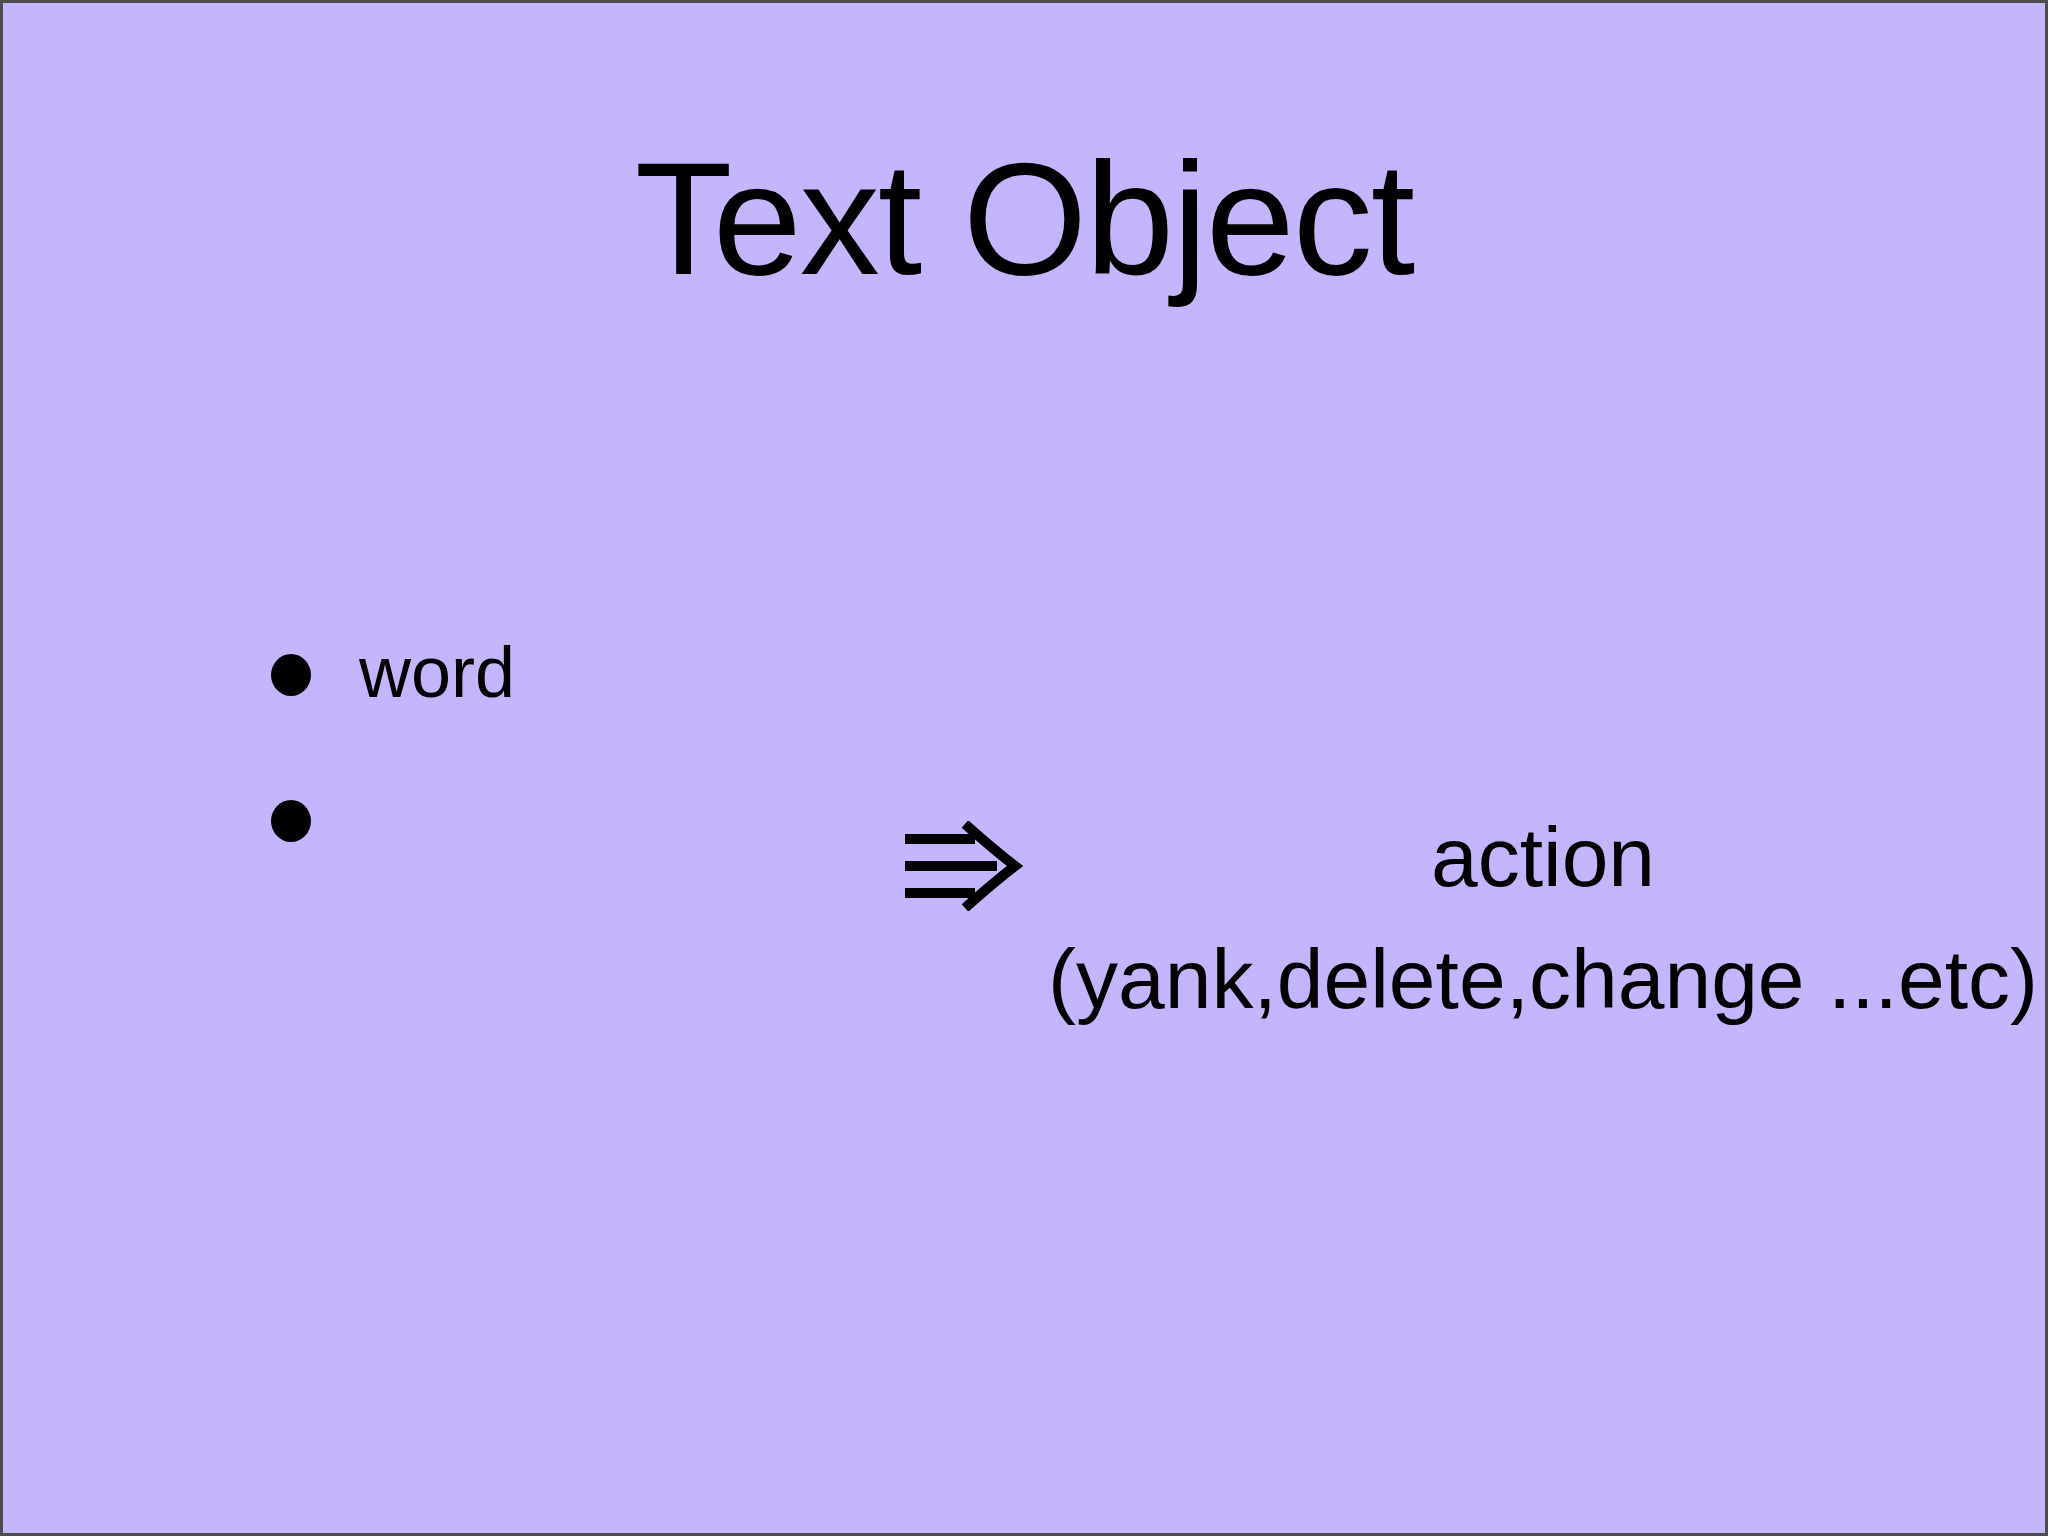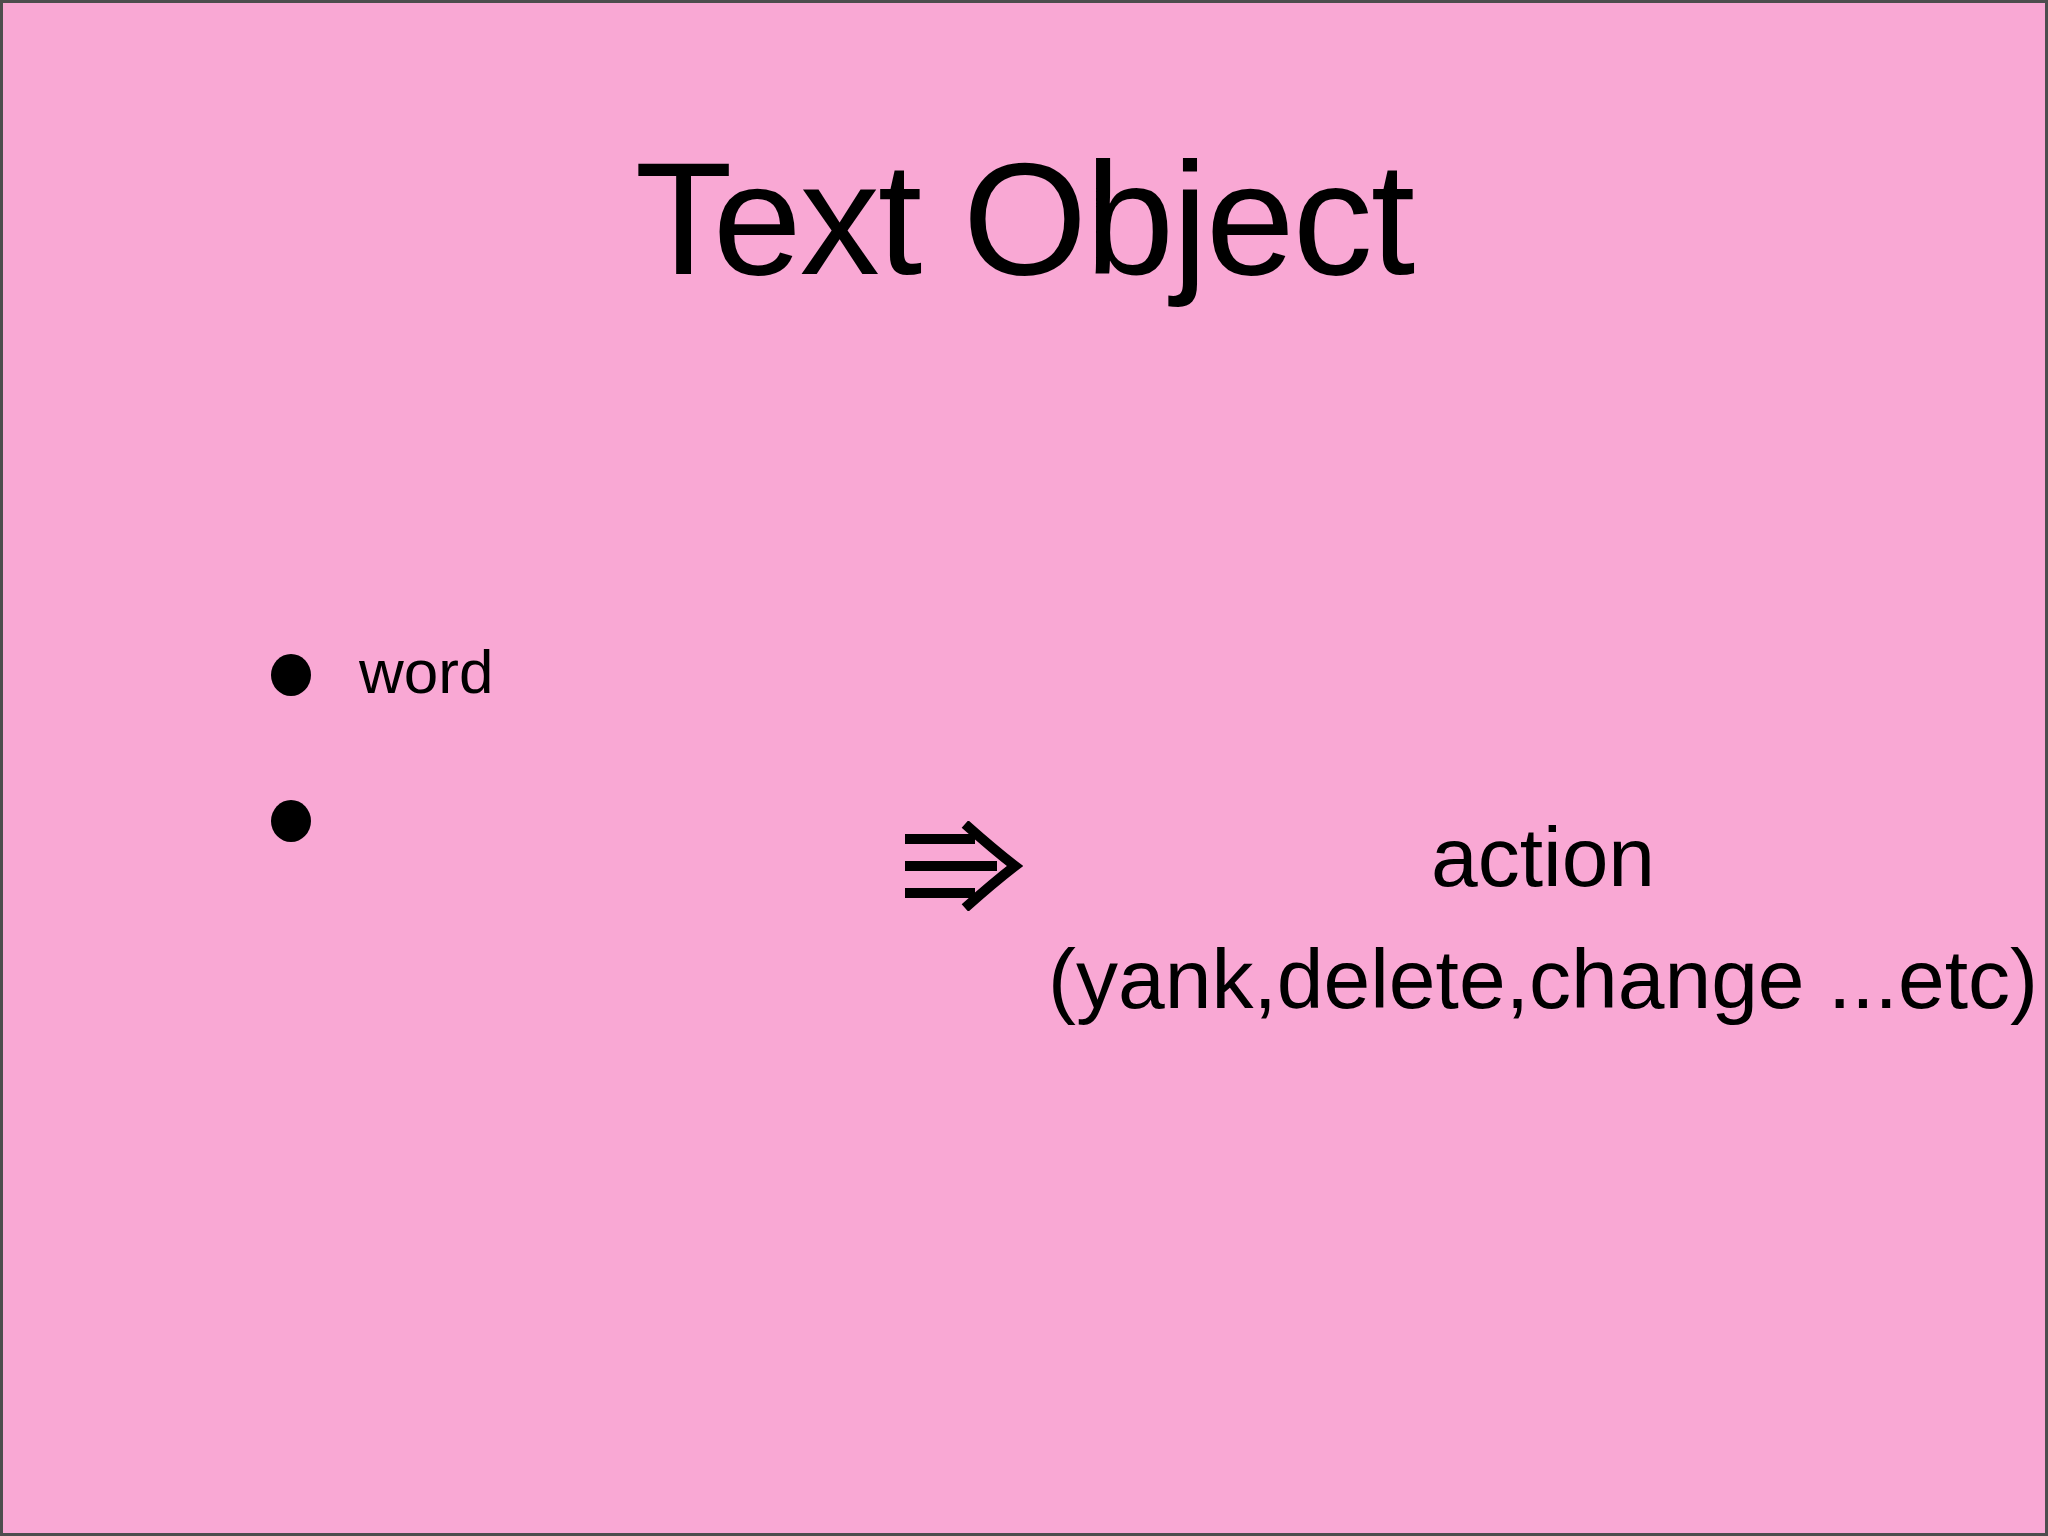--- a/index.html
+++ b/index.html
@@ -9,21 +9,21 @@
     height: 1536px;
     background: #ffffff;
     font-family: "Liberation Sans", sans-serif;
   }
   .slide {
     position: absolute;
     left: 0; top: 0;
     width: 2042px;
     height: 1530px;
     border: 3px solid #4d4d4d;
-    background: #f9a8d4;
+    background: #c4b5fd;
     overflow: hidden;
     color: #000000;
   }
   .slide-title {
     position: absolute;
     top: 128px;
     left: 0;
     right: 0;
     text-align: center;
     font-size: 160px;
@@ -38,21 +38,21 @@
     left: 268px;
     top: 596px;
     margin: 0;
     padding: 0;
     list-style: none;
   }
   .bullet-item {
     display: flex;
     align-items: center;
     height: 146px;
-    font-size: 62px;
+    font-size: 72px;
     line-height: 1;
     color: #000000;
     white-space: nowrap;
   }
   .bullet-dot {
     flex: 0 0 auto;
     width: 40px;
     height: 42px;
     border-radius: 50%;
     background: #000000;

